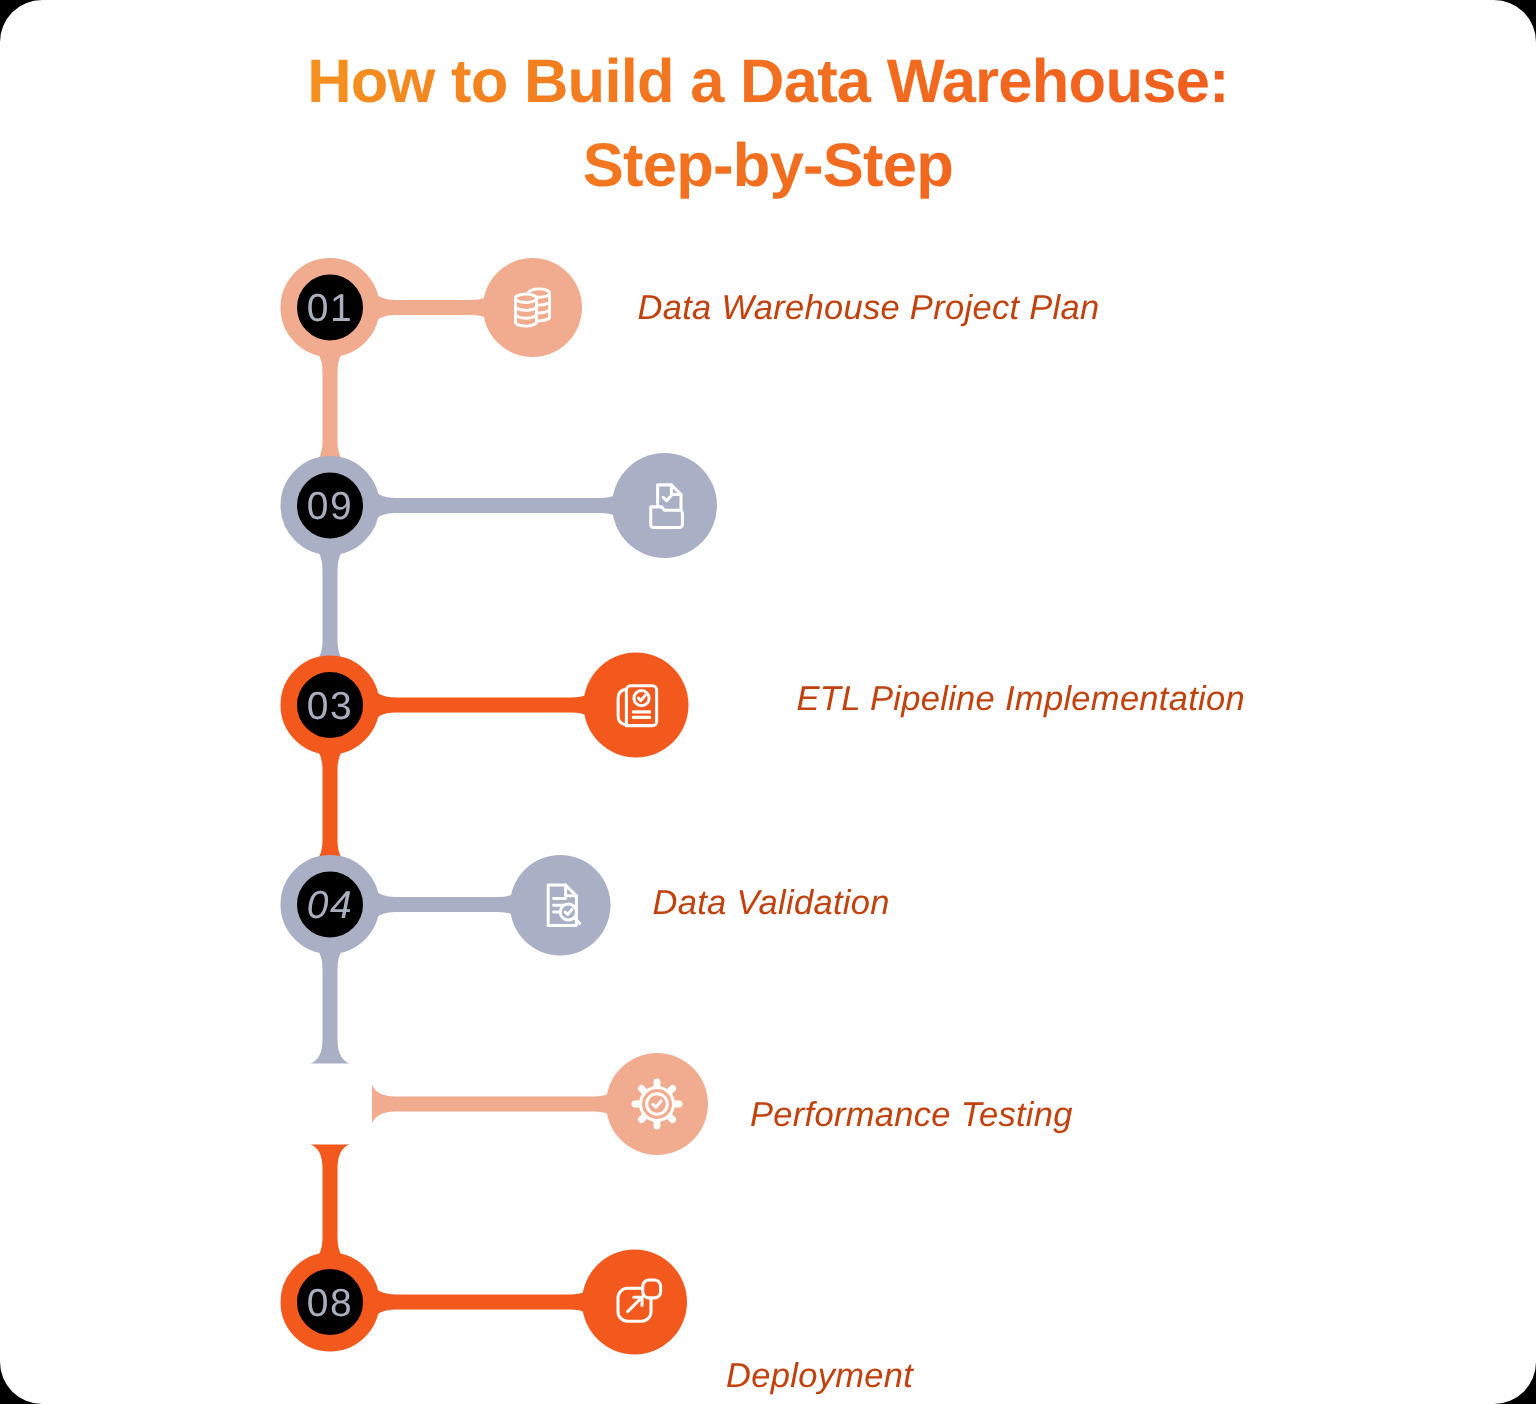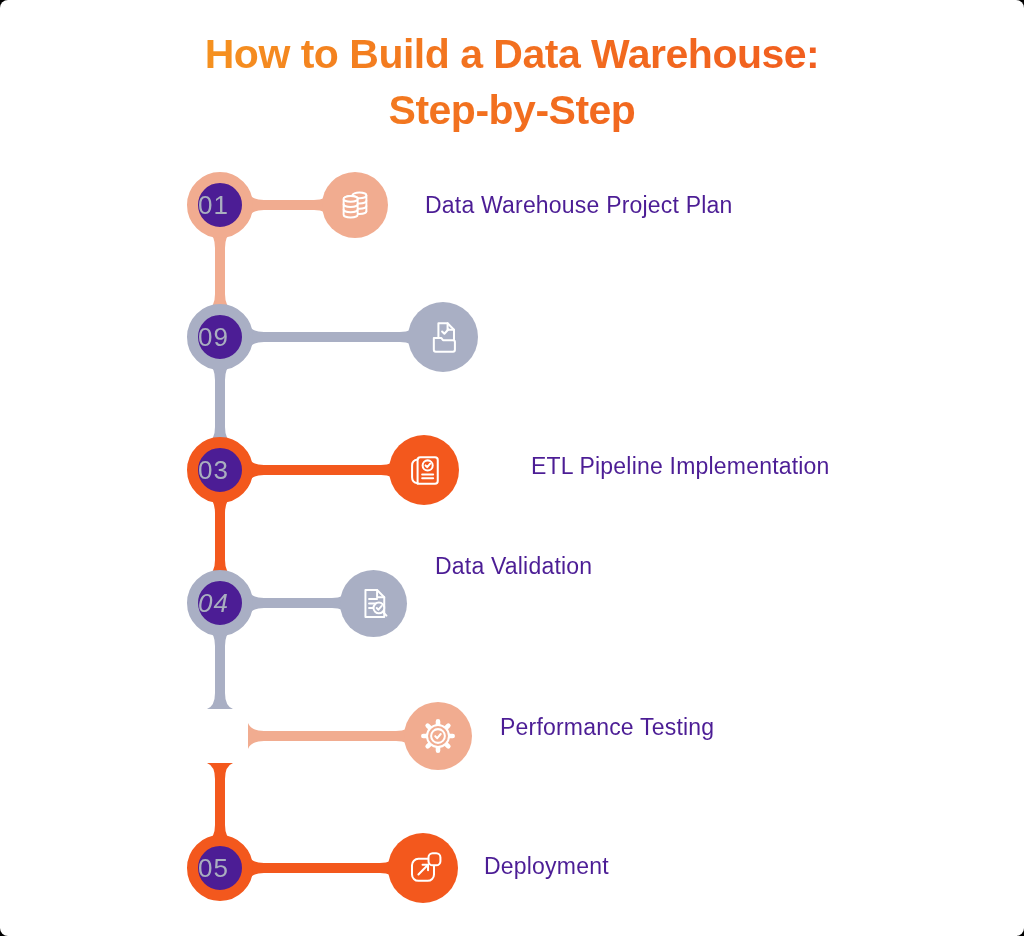--- a/index.html
+++ b/index.html
@@ -1,46 +1,47 @@
 <!DOCTYPE html>
 <html><head>
 <meta charset="utf-8">
 <style>
   html,body{margin:0;padding:0;width:1024px;height:936px;background:#000;overflow:hidden;}
   .card{
     position:absolute;left:0;top:0;width:1024px;height:936px;
-    background:#ffffff;border-radius:8px;
+    background:#ffffff;border-radius:28px;
     font-family:"Liberation Sans", sans-serif;
   }
   .title{
     position:absolute;top:26px;left:0;width:1024px;margin:0;
     text-align:center;font-size:41px;font-weight:700;line-height:56px;
     letter-spacing:-0.5px;
     background:linear-gradient(110deg,#f8ab20 0%,#f2721f 45%,#f1511e 100%);
     -webkit-background-clip:text;background-clip:text;
     color:transparent;-webkit-text-fill-color:transparent;
   }
   .rail{position:absolute;left:0;top:0;z-index:0;pointer-events:none;}
   .num-circle{
     position:absolute;z-index:1;width:44px;height:44px;border-radius:50%;
-    border:11px solid #ccc;background:#4c1d95;
-    display:flex;align-items:center;justify-content:flex-start;
+    border:11px solid #ccc;background:#000000;
+    display:flex;align-items:center;justify-content:center;
   }
   .num-circle span{
     font-size:26px;font-weight:500;color:#A9AFBF;letter-spacing:1px;
   }
   .icon-circle{
     position:absolute;z-index:1;border-radius:50%;
     display:flex;align-items:center;justify-content:center;
   }
   .icon-circle svg{display:block;}
   .step-label{
     position:absolute;z-index:1;transform:translateY(-50%);
-    font-size:23px;font-weight:500;color:#4c1d95;letter-spacing:0.2px;
+    font-size:23px;font-weight:500;color:#c2410c;letter-spacing:0.2px;
     white-space:nowrap;
+    font-style:italic;
   }
 </style>
 </head>
 <body>
 
 <div class="card">
 
   <h1 class="title"><span>How to Build a Data Warehouse:</span><br><span>Step-by-Step</span></h1>
 
   <svg class="rail" width="1024" height="936" viewBox="0 0 1024 936">
@@ -106,38 +107,38 @@
   <div class="icon-circle" style="left: 340px; top: 570px; width: 67px; height: 67px; background-color: rgb(169, 175, 196);">
     <svg width="43" height="43" viewBox="0 0 48 48" fill="none" stroke="#fff" stroke-width="2.2" stroke-linecap="round" stroke-linejoin="round">
       <path d="M15,9 h13 l8,8 v22 h-21 z"></path>
       <path d="M28,9 v8 h8"></path>
       <path d="M19,19 h9 M19,24 h9 M19,29 h5"></path>
       <circle cx="30" cy="29" r="6" fill="#A9AFC4"></circle>
       <path d="M27.6,29 l1.9,1.9 l3.4,-4"></path>
       <path d="M34.5,33.5 l4,4"></path>
     </svg>
   </div>
-  <div class="step-label" style="left:435px;top:566px;">Data Validation</div>
+  <div class="step-label" style="left:435px;top:602px;">Data Validation</div>
 
   <div class="icon-circle" style="left: 404px; top: 702px; width: 68px; height: 68px; background-color: rgb(241, 172, 144);">
     <svg width="44" height="44" viewBox="0 0 48 48" fill="none" stroke="#fff" stroke-width="2.2" stroke-linecap="round" stroke-linejoin="round">
       <path d="M36,24 h4 M24,36 v4 M12,24 h-4 M24,12 v-4 M32.5,32.5 l2.8,2.8 M15.5,32.5 l-2.8,2.8 M15.5,15.5 l-2.8,-2.8 M32.5,15.5 l2.8,-2.8" stroke-width="5"></path>
       <circle cx="24" cy="24" r="12" fill="#F1AC90"></circle>
       <circle cx="24" cy="24" r="7.5"></circle>
       <path d="M21,24.2 l2.2,2.2 l3.8,-4.6"></path>
     </svg>
   </div>
-  <div class="step-label" style="left:500px;top:727px;">Performance Testing</div>
+  <div class="step-label" style="left:500px;top:743px;">Performance Testing</div>
 
   <div class="num-circle" style="left: 187px; top: 835px; border-color: rgb(243, 88, 29);">
-    <span>05</span>
+    <span>08</span>
   </div>
   <div class="icon-circle" style="left: 388px; top: 833px; width: 70px; height: 70px; background-color: rgb(243, 88, 29);">
     <svg width="44" height="44" viewBox="0 0 48 48" fill="none" stroke="#fff" stroke-width="2.2" stroke-linecap="round" stroke-linejoin="round">
       <rect x="12" y="14" width="24" height="24" rx="7"></rect>
       <path d="M19,31 L29.5,20.5"></path>
       <path d="M23.5,20.5 h6 v6"></path>
       <rect x="30" y="8" width="13" height="13" rx="4.5" fill="#F3581D"></rect>
     </svg>
   </div>
-  <div class="step-label" style="left:484px;top:866px;">Deployment</div>
+  <div class="step-label" style="left:484px;top:917px;">Deployment</div>
 
 </div>
 
 </body></html>

